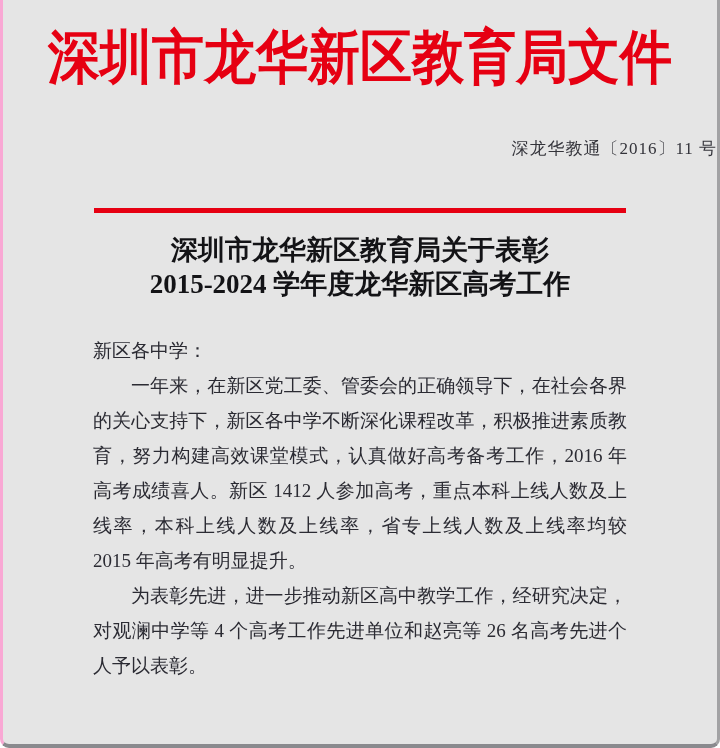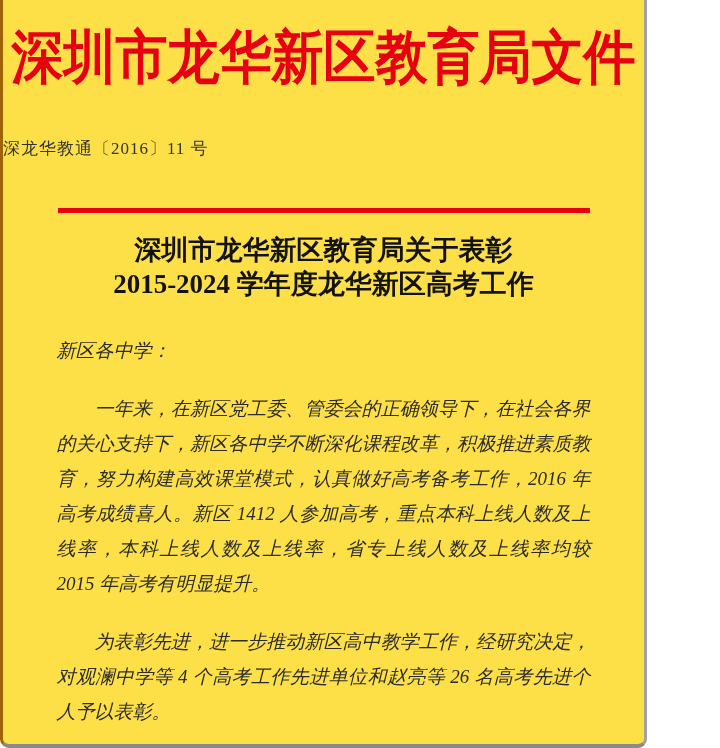--- a/index.html
+++ b/index.html
@@ -3,44 +3,44 @@
 <meta charset="utf-8">
 <style>
   * { margin: 0; padding: 0; box-sizing: border-box; }
   html, body { background: #ffffff; }
   body {
     width: 720px;
     font-family: "Liberation Serif", "DejaVu Serif", serif;
   }
   .page {
     position: relative;
-    width: 647px;
+    width: 720px;
     height: 748px;
-    background: #fde047;
-    border-left: 3px solid #a16207;
+    background: #e5e5e5;
+    border-left: 3px solid #f9a8d4;
     border-right: 3px solid #a2a2a4;
     border-bottom: 4px solid #8a8a8e;
     border-radius: 0 0 9px 9px;
     overflow: hidden;
   }
   .letterhead {
     margin-top: 14px;
     text-align: center;
     color: #e60012;
     font-weight: bold;
     font-size: 52px;
     line-height: 78px;
     letter-spacing: 0px;
     transform: scaleY(1.12);
     transform-origin: center top;
     white-space: nowrap;
   }
   .doc-number {
     margin-top: 44px;
-    text-align: left;
+    text-align: right;
     font-size: 17px;
     line-height: 26px;
     color: #33333a;
     letter-spacing: 1px;
   }
   .red-rule {
     margin: 46px auto 0 auto;
     width: 532px;
     height: 5px;
     background: #e60012;
@@ -52,28 +52,26 @@
     color: #131316;
     font-size: 27px;
     line-height: 34px;
   }
   .doc-body {
     width: 534px;
     margin: 32px auto 0 auto;
     font-size: 19px;
     line-height: 35px;
     color: #2b2b33;
-    font-style: italic;
   }
   .salutation { text-align: left; }
   .para {
     text-indent: 2em;
     text-align: justify;
     text-justify: inter-ideograph;
-    margin-top: 23px;
   }
 </style>
 </head>
 <body>
 
 <div class="page">
 
   <div class="letterhead">深圳市龙华新区教育局文件</div>
 
   <div class="doc-number">深龙华教通〔2016〕11 号</div>

